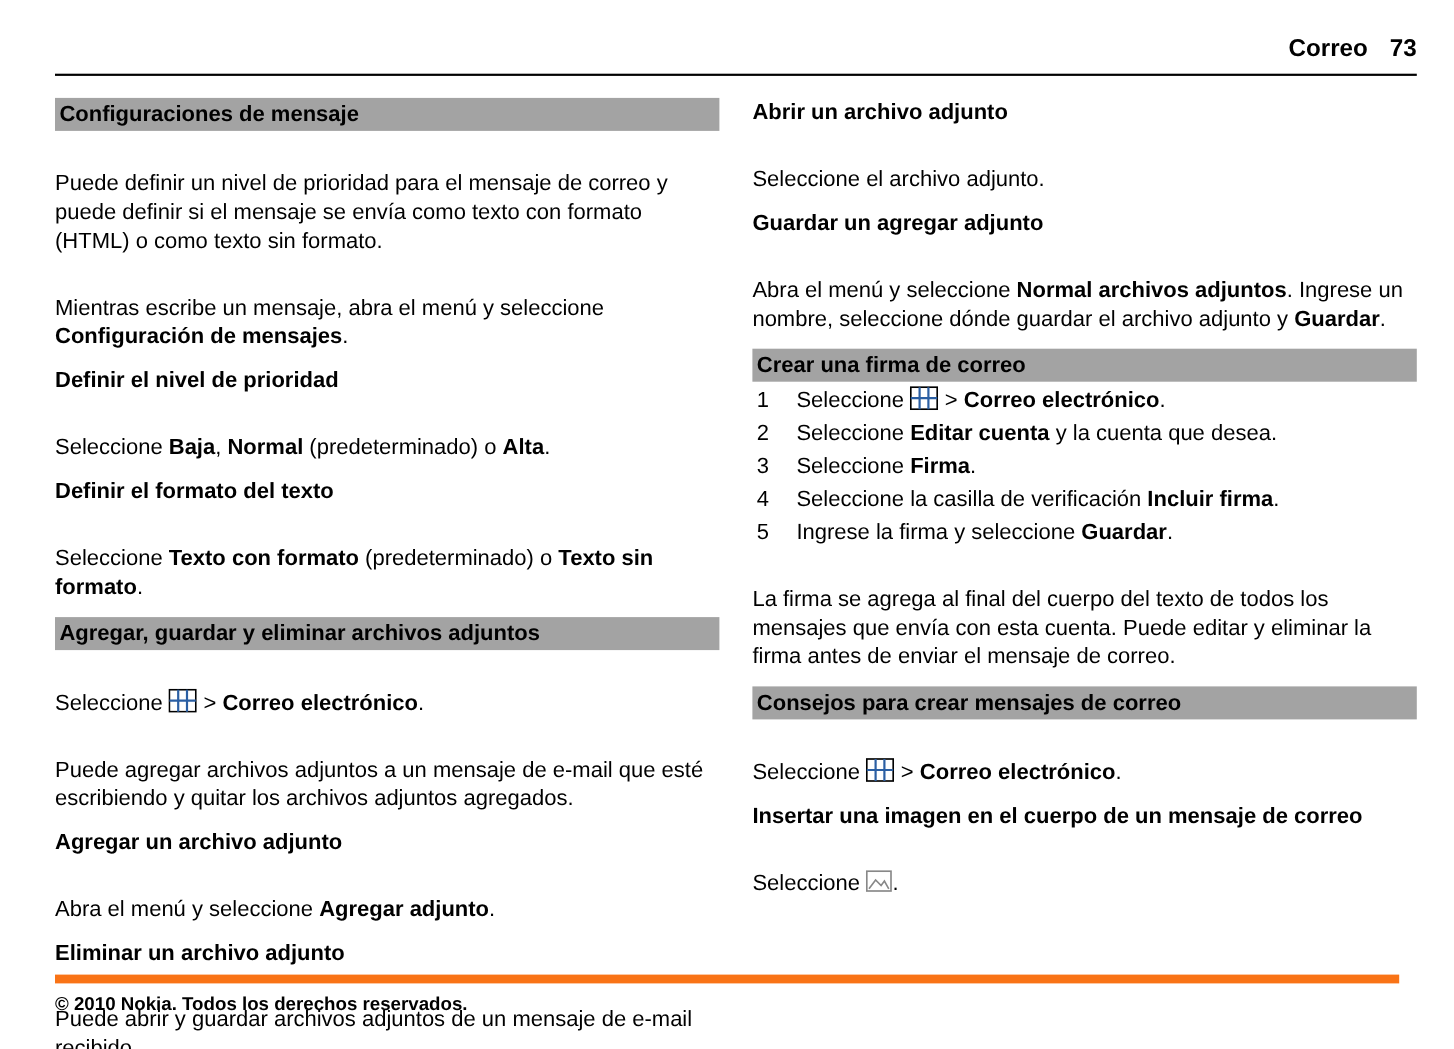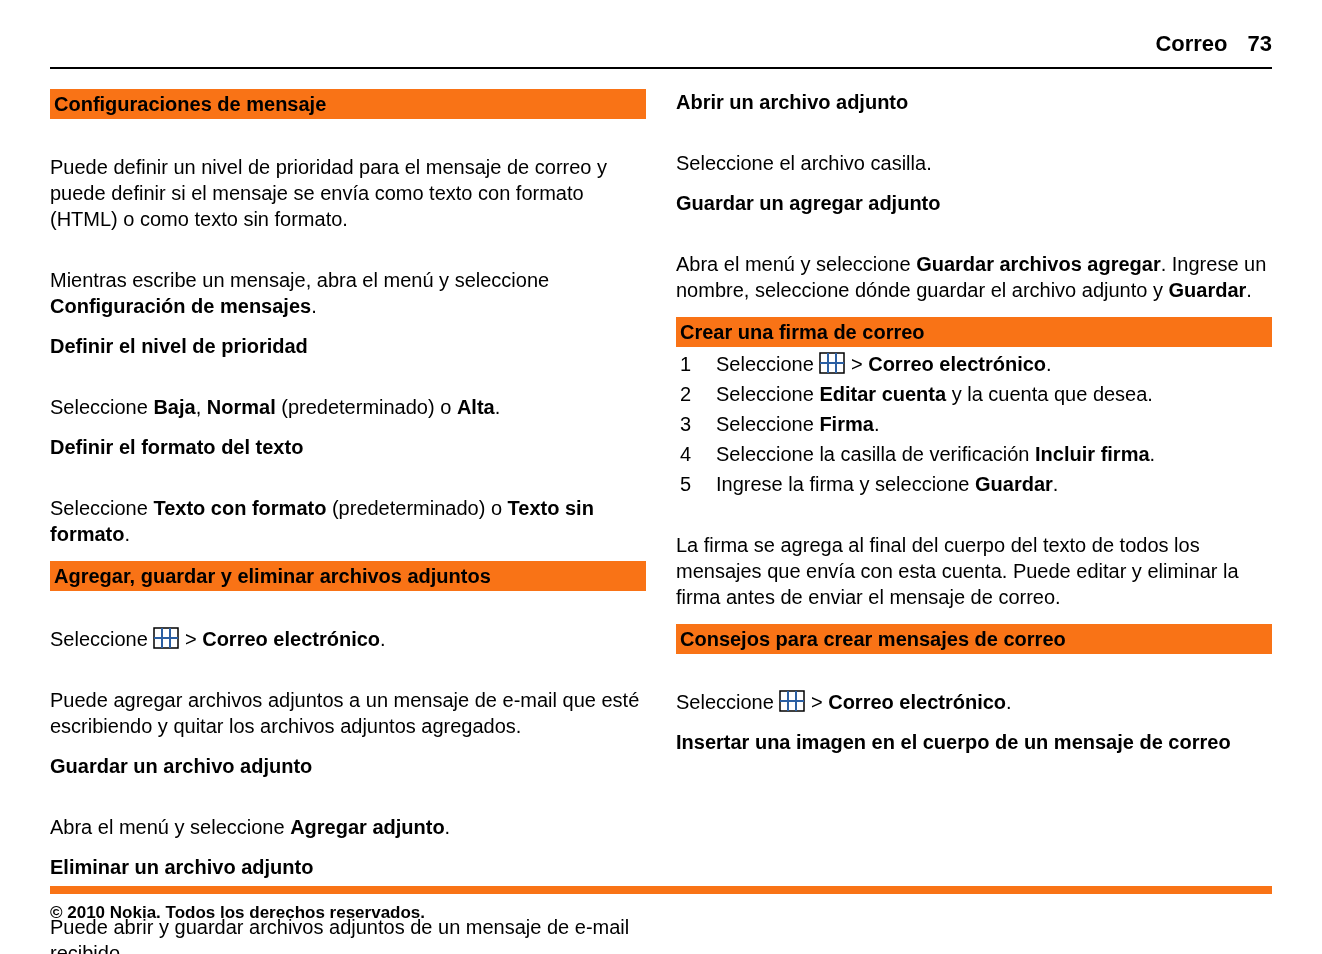--- a/index.html
+++ b/index.html
@@ -6,21 +6,21 @@
   body {
     font-family: Arial, Helvetica, sans-serif;
     width: 1322px;
     height: 954px;
     background: #fff;
     color: #000;
     font-size: 20px;
     line-height: 1.3;
   }
   .page {
-    padding: 30px 50px 20px 50px;
+    padding: 30px 34px 20px 50px;
     position: relative;
     height: 100%;
   }
   .header {
     text-align: right;
     font-weight: bold;
     font-size: 22px;
     padding-bottom: 8px;
     border-bottom: 2px solid #000;
     margin-bottom: 20px;
@@ -28,21 +28,21 @@
   .header-title { margin-right: 20px; }
   .columns {
     display: flex;
     gap: 30px;
   }
   .col {
     flex: 1;
     min-width: 0;
   }
   .section-title {
-    background: #f97316;
+    background: #a3a3a3;
     font-weight: bold;
     padding: 2px 4px;
     margin-top: 14px;
     margin-bottom: 4px;
   }
   .section-title.first { margin-top: 0; }
   p { margin-bottom: 8px; margin-top: 35px; }
   .subhead {
     font-weight: bold;
     margin-top: 14px;
@@ -127,38 +127,38 @@
       <p>
         <span>Seleccione </span><span class="grid-icon"><svg viewBox="0 0 26 22">
               <rect x="1" y="1" width="24" height="20" fill="none" stroke="#000" stroke-width="1.5"></rect>
               <line x1="1" y1="11" x2="25" y2="11" stroke="#2b5fa3" stroke-width="2"></line>
               <line x1="9" y1="1" x2="9" y2="21" stroke="#2b5fa3" stroke-width="2"></line>
               <line x1="17" y1="1" x2="17" y2="21" stroke="#2b5fa3" stroke-width="2"></line>
             </svg></span><span> &gt; </span><b>Correo electrónico</b><span>.</span>
       </p>
       <p>Puede agregar archivos adjuntos a un mensaje de e-mail que esté escribiendo y quitar los archivos adjuntos agregados.</p>
 
-      <div class="subhead">Guardar un archivo adjunto</div>
+      <div class="subhead">Agregar un archivo adjunto</div>
       <p>
         <span>Abra el menú y seleccione </span><b>Agregar adjunto</b><span>.</span>
       </p>
 
       <div class="subhead">Eliminar un archivo adjunto</div>
 
       <p style="margin-top:34px;">Puede abrir y guardar archivos adjuntos de un mensaje de e-mail recibido.</p>
     </div>
 
     <div class="col">
 
       <div class="subhead" style="margin-top:0">Abrir un archivo adjunto</div>
-      <p>Seleccione el archivo casilla.</p>
+      <p>Seleccione el archivo adjunto.</p>
 
       <div class="subhead">Guardar un agregar adjunto</div>
       <p>
-        <span>Abra el menú y seleccione </span><b>Guardar archivos agregar</b><span>. Ingrese un nombre, seleccione dónde guardar el archivo adjunto y </span><b>Guardar</b><span>.</span>
+        <span>Abra el menú y seleccione </span><b>Normal archivos adjuntos</b><span>. Ingrese un nombre, seleccione dónde guardar el archivo adjunto y </span><b>Guardar</b><span>.</span>
       </p>
 
       <div class="section-title">Crear una firma de correo</div>
       <ol>
         <li>
           <span>Seleccione </span><span class="grid-icon"><svg viewBox="0 0 26 22">
                 <rect x="1" y="1" width="24" height="20" fill="none" stroke="#000" stroke-width="1.5"></rect>
                 <line x1="1" y1="11" x2="25" y2="11" stroke="#2b5fa3" stroke-width="2"></line>
                 <line x1="9" y1="1" x2="9" y2="21" stroke="#2b5fa3" stroke-width="2"></line>
                 <line x1="17" y1="1" x2="17" y2="21" stroke="#2b5fa3" stroke-width="2"></line>
@@ -183,18 +183,24 @@
       <p>
         <span>Seleccione </span><span class="grid-icon"><svg viewBox="0 0 26 22">
               <rect x="1" y="1" width="24" height="20" fill="none" stroke="#000" stroke-width="1.5"></rect>
               <line x1="1" y1="11" x2="25" y2="11" stroke="#2b5fa3" stroke-width="2"></line>
               <line x1="9" y1="1" x2="9" y2="21" stroke="#2b5fa3" stroke-width="2"></line>
               <line x1="17" y1="1" x2="17" y2="21" stroke="#2b5fa3" stroke-width="2"></line>
             </svg></span><span> &gt; </span><b>Correo electrónico</b><span>.</span>
       </p>
 
       <div class="subhead">Insertar una imagen en el cuerpo de un mensaje de correo</div>
+      <p>
+        <span>Seleccione </span><span class="image-icon"><svg viewBox="0 0 24 20">
+              <rect x="1" y="1" width="22" height="18" fill="none" stroke="#888" stroke-width="1.5"></rect>
+              <polyline points="3,17 9,9 14,14 17,10 21,17" fill="none" stroke="#888" stroke-width="1.5"></polyline>
+            </svg></span><span>.</span>
+      </p>
     </div>
 
   </div>
 
   <div class="footer">© 2010 Nokia. Todos los derechos reservados.</div>
 </div>
 
 </body></html>

